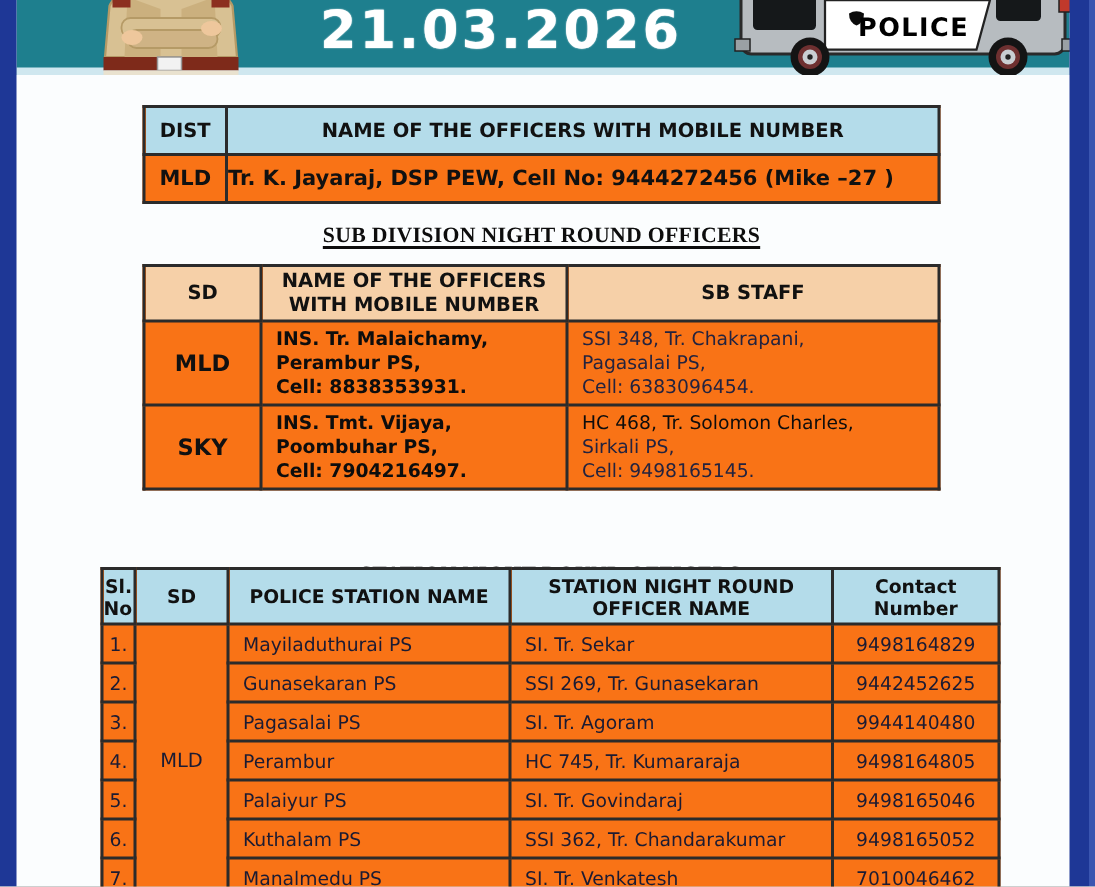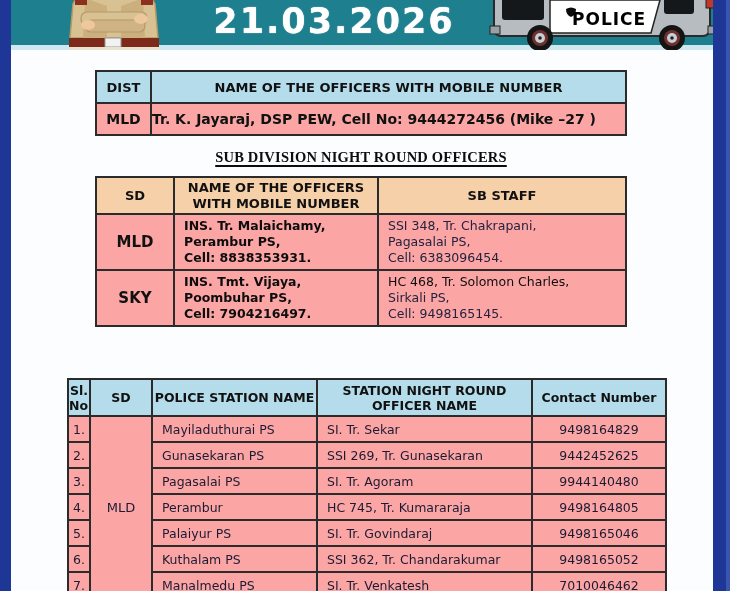--- a/index.html
+++ b/index.html
@@ -24,21 +24,21 @@
     text-shadow:0 0 1px #fff;
   }
   .officer-art { position:absolute; left:44px; top:0; }
   .vehicle-art { position:absolute; left:477px; top:0; }
   .vehicle-label {
     position:absolute; left:561px; top:9px; width:110px;
     font-size:17px; font-weight:800; color:#000000; letter-spacing:1px;
     font-family:"DejaVu Sans","Liberation Sans",sans-serif;
   }
 
-  table { border-collapse:collapse; table-layout:fixed; position:absolute; background:#fca5a5; }
+  table { border-collapse:collapse; table-layout:fixed; position:absolute; background:#f97316; }
   th, td { border:2px solid #2b2b2b; overflow:hidden; }
 
   
   .t1 { left:95px; top:70px; width:532px; }
   .t1 th { background:#b4dcea; font-size:13px; font-weight:bold; height:32px; text-align:center; }
   .t1 td { height:32px; font-size:14px; font-weight:bold; }
   .t1 .c-dist { width:55px; text-align:center; }
   .t1 .c-name { }
 
   .section-heading {
@@ -59,21 +59,21 @@
   .t2 td.sd-cell { text-align:center; font-weight:bold; font-size:15px; padding:0; }
   .t2 td.off-cell span { display:block; font-weight:bold; color:#0d0d0d; }
   .t2 td.sb-cell span { display:block; font-weight:normal; color:#23233f; }
   .t2 td.sb-cell span.b { font-weight:normal; color:#0d0d0d; }
 
   
   .t3 { left:67px; top:378px; width:600px; }
   .t3 th { background:#b4dcea; font-size:12.5px; font-weight:bold; height:37px; text-align:center; line-height:15px; }
   .t3 .c-no { width:22px; }
   .t3 .c-sd2 { width:62px; }
-  .t3 .c-ps { width:165px; }
+  .t3 .c-ps { width:188px; }
   .t3 .c-on { width:215px; }
   .t3 td { height:26px; font-size:12.5px; color:#1b1b33; vertical-align:middle; }
   .t3 td.num { text-align:center; }
   .t3 td.txt { padding-left:9px; }
   .t3 td.sd-merged { text-align:center; font-weight:normal; font-size:13px; color:#1b1b33; }
 </style>
 </head>
 <body>
 
 <div class="page">

